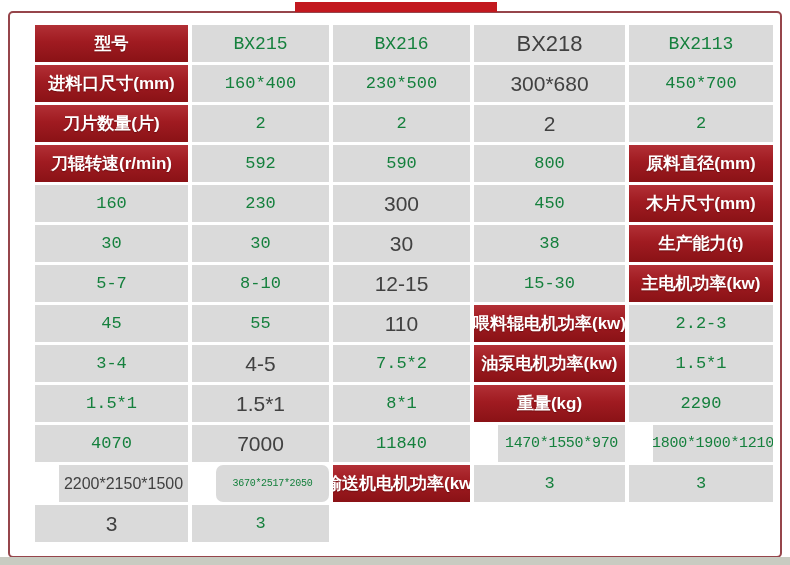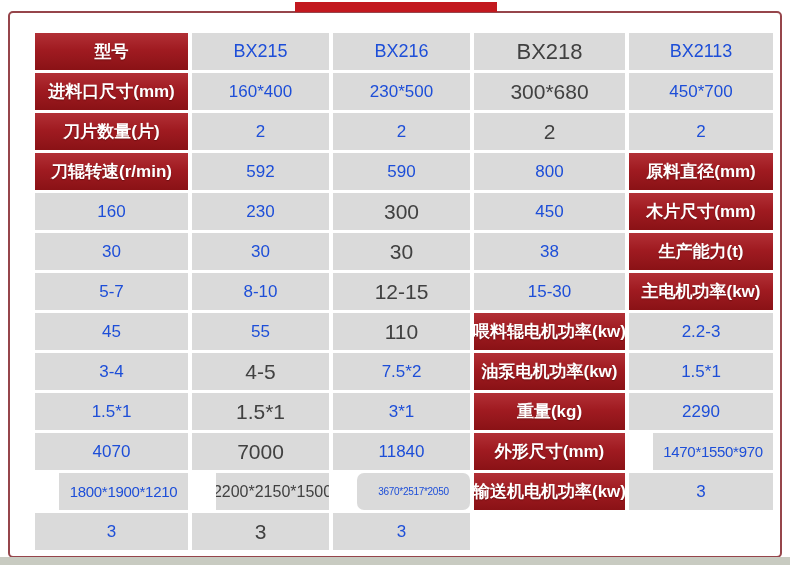--- a/index.html
+++ b/index.html
@@ -29,21 +29,21 @@
   }
   .bottom-strip {
     position: absolute;
     left: 0; bottom: 0;
     width: 790px; height: 8px;
     background: #c8cbc1;
     z-index: 2;
   }
   .spec-grid {
     position: absolute;
-    left: 25px; top: 20px;
+    left: 25px; top: 12px;
     display: grid;
     grid-template-columns: 153px 137px 137px 151px 144px;
     grid-auto-rows: 37px;
     column-gap: 4px;
     row-gap: 3px;
   }
   .cell {
     display: flex;
     align-items: center;
     justify-content: center;
@@ -53,22 +53,22 @@
   .label {
     background: linear-gradient(180deg, #b23036 0%, #a01b21 45%, #8a1216 100%);
     color: #ffffff;
     font-weight: bold;
     font-family: "Liberation Sans", sans-serif;
     font-size: 17px;
     text-shadow: 0 1px 1px rgba(60,0,0,0.4);
   }
   .data {
     background: #dadada;
-    color: #1d4ed8;
-    font-family: Liberation Sans, sans-serif;
+    color: #15803d;
+    font-family: Liberation Mono, monospace;
     font-size: 17px;
   }
   .c3 {
     font-family: "Liberation Sans", sans-serif;
     font-size: 21px;
     color: #414141;
   }
   .hdr { font-size: 18px; }
   .hdr.c3 { font-size: 22px; }
   .long { font-size: 15px; letter-spacing: -0.3px; margin-left: 24px; }
@@ -133,29 +133,28 @@
     <div class="cell label">喂料辊电机功率(kw)</div>
     <div class="cell data c1">2.2-3</div>
     <div class="cell data c2">3-4</div>
     <div class="cell data c3">4-5</div>
     <div class="cell data c4">7.5*2</div>
 
     <div class="cell label">油泵电机功率(kw)</div>
     <div class="cell data c1">1.5*1</div>
     <div class="cell data c2">1.5*1</div>
     <div class="cell data c3">1.5*1</div>
-    <div class="cell data c4">3*1</div>
+    <div class="cell data c4">8*1</div>
 
     <div class="cell label">重量(kg)</div>
     <div class="cell data c1">2290</div>
     <div class="cell data c2">4070</div>
     <div class="cell data c3">7000</div>
     <div class="cell data c4">11840</div>
 
-    <div class="cell label">外形尺寸(mm)</div>
     <div class="cell data c1 long">1470*1550*970</div>
     <div class="cell data c2 long">1800*1900*1210</div>
     <div class="cell data c3 long">2200*2150*1500</div>
     <div class="cell data c4 long">3670*2517*2050</div>
 
     <div class="cell label">输送机电机功率(kw)</div>
     <div class="cell data c1">3</div>
     <div class="cell data c2">3</div>
     <div class="cell data c3">3</div>
     <div class="cell data c4">3</div>

